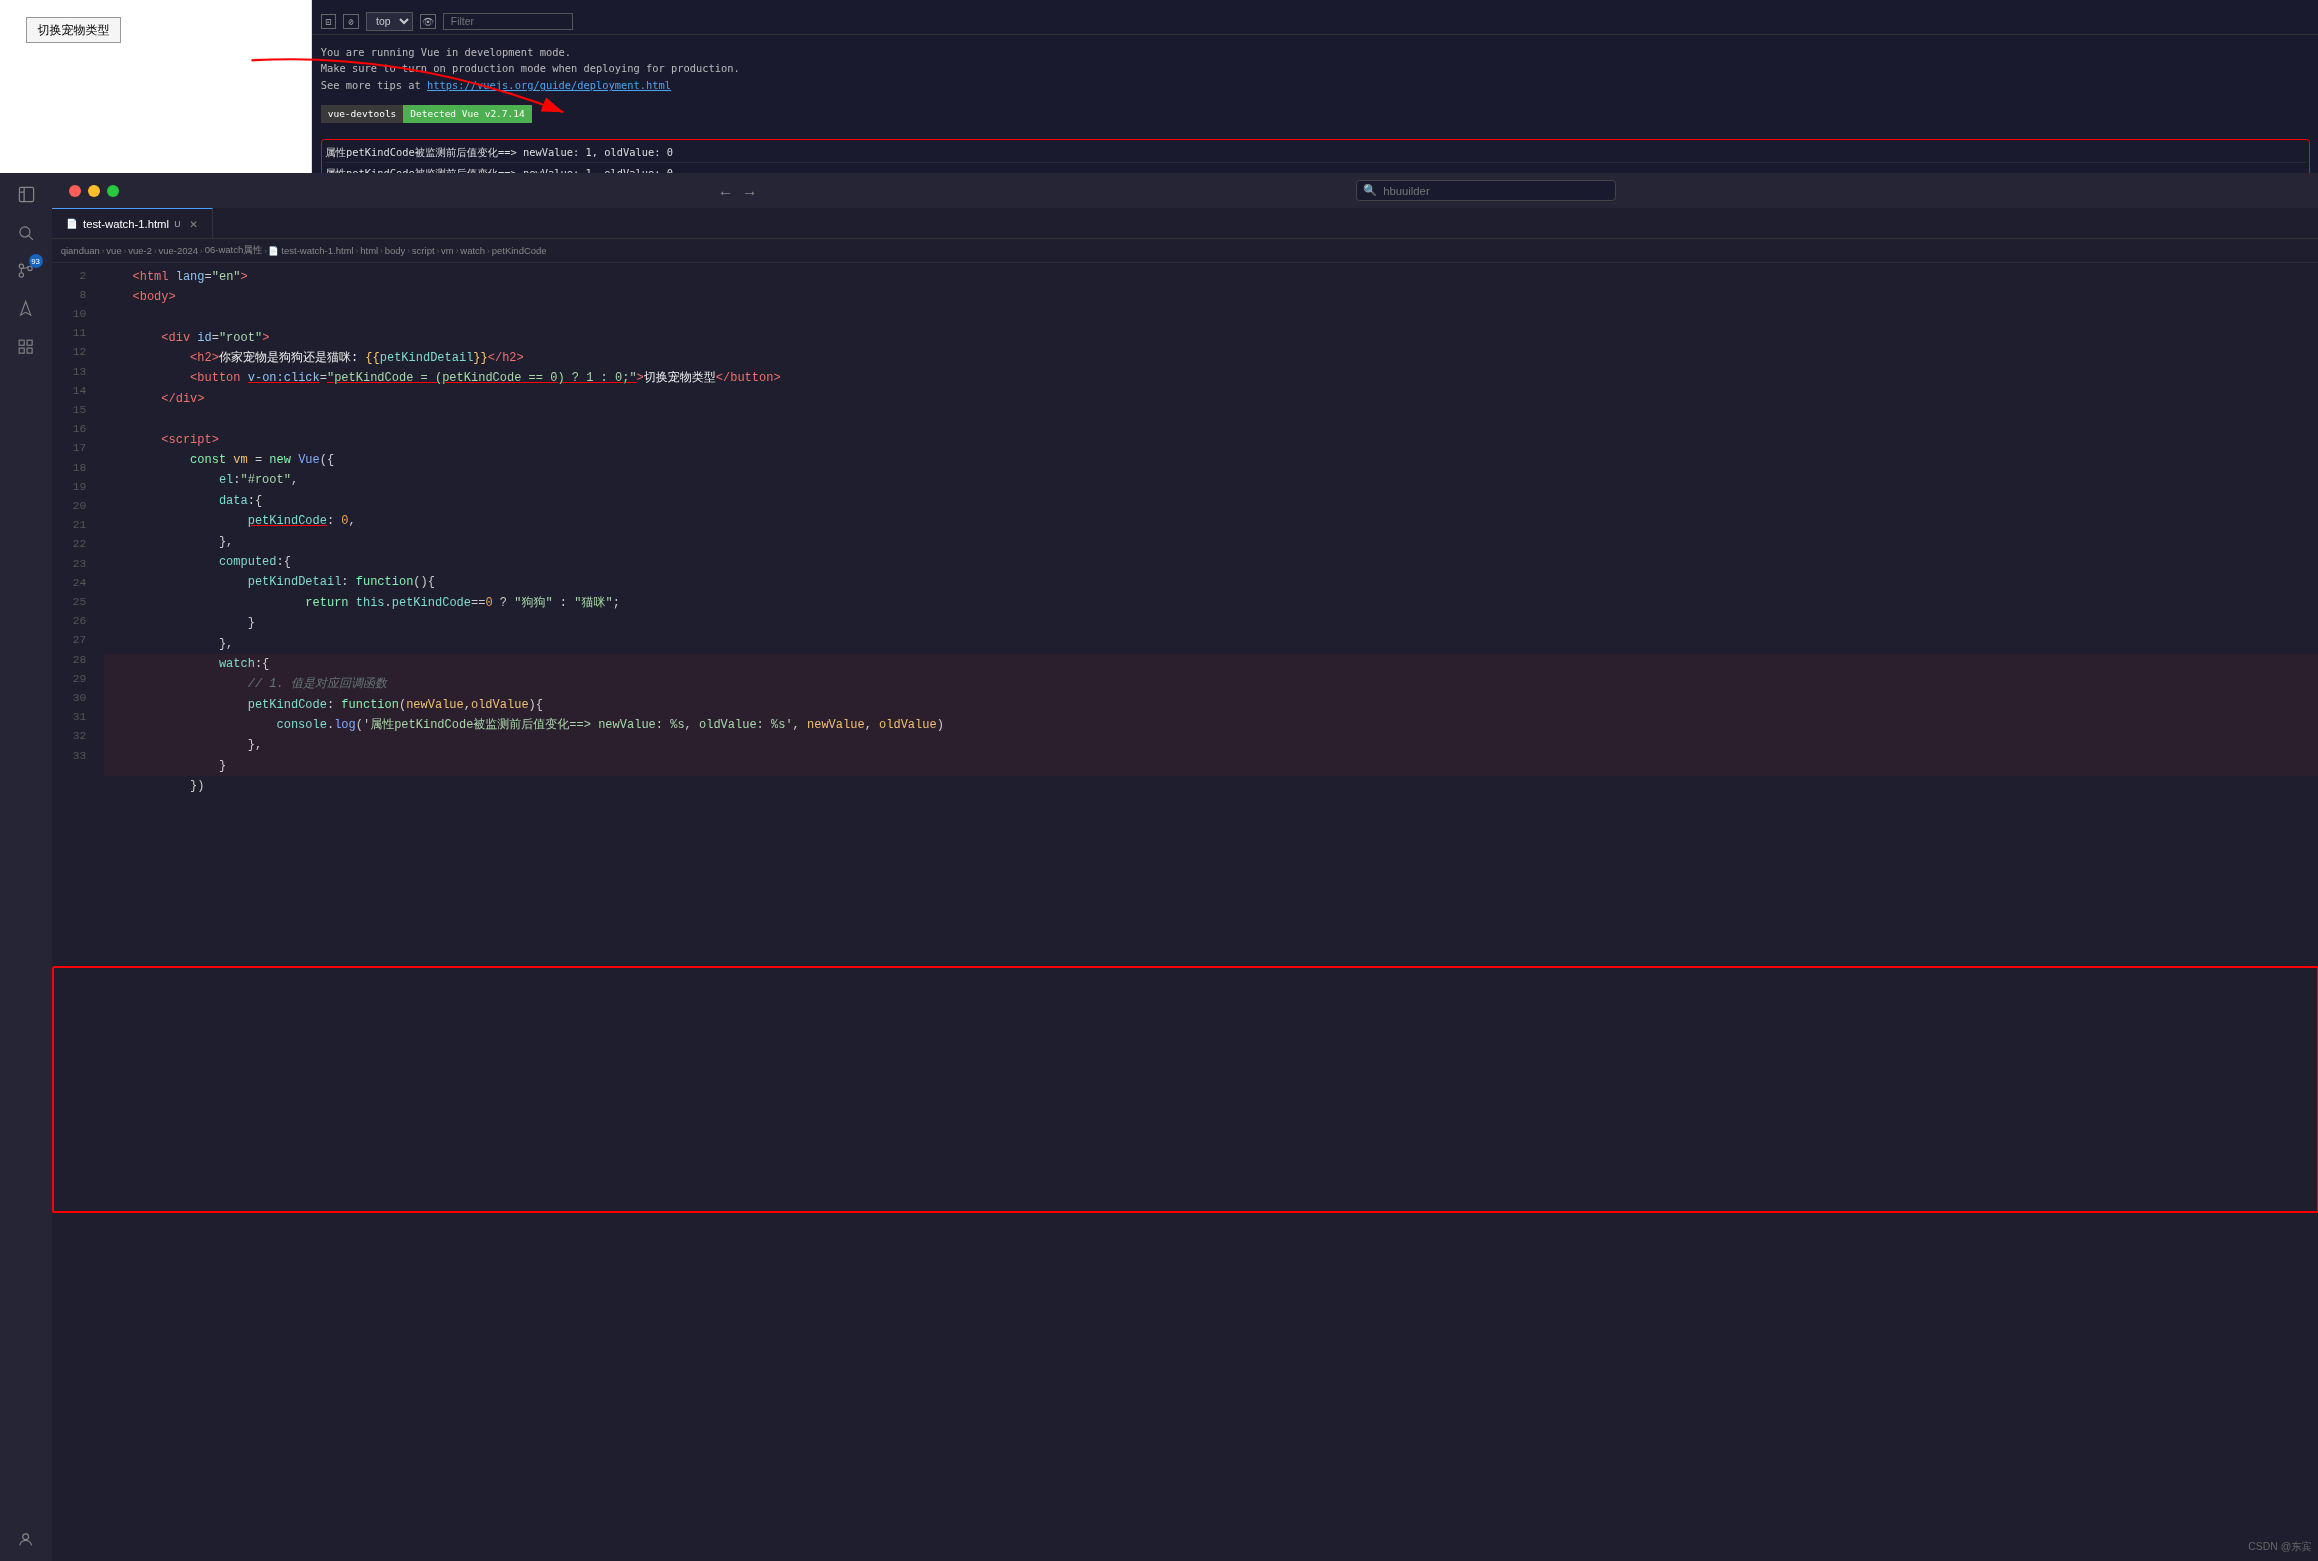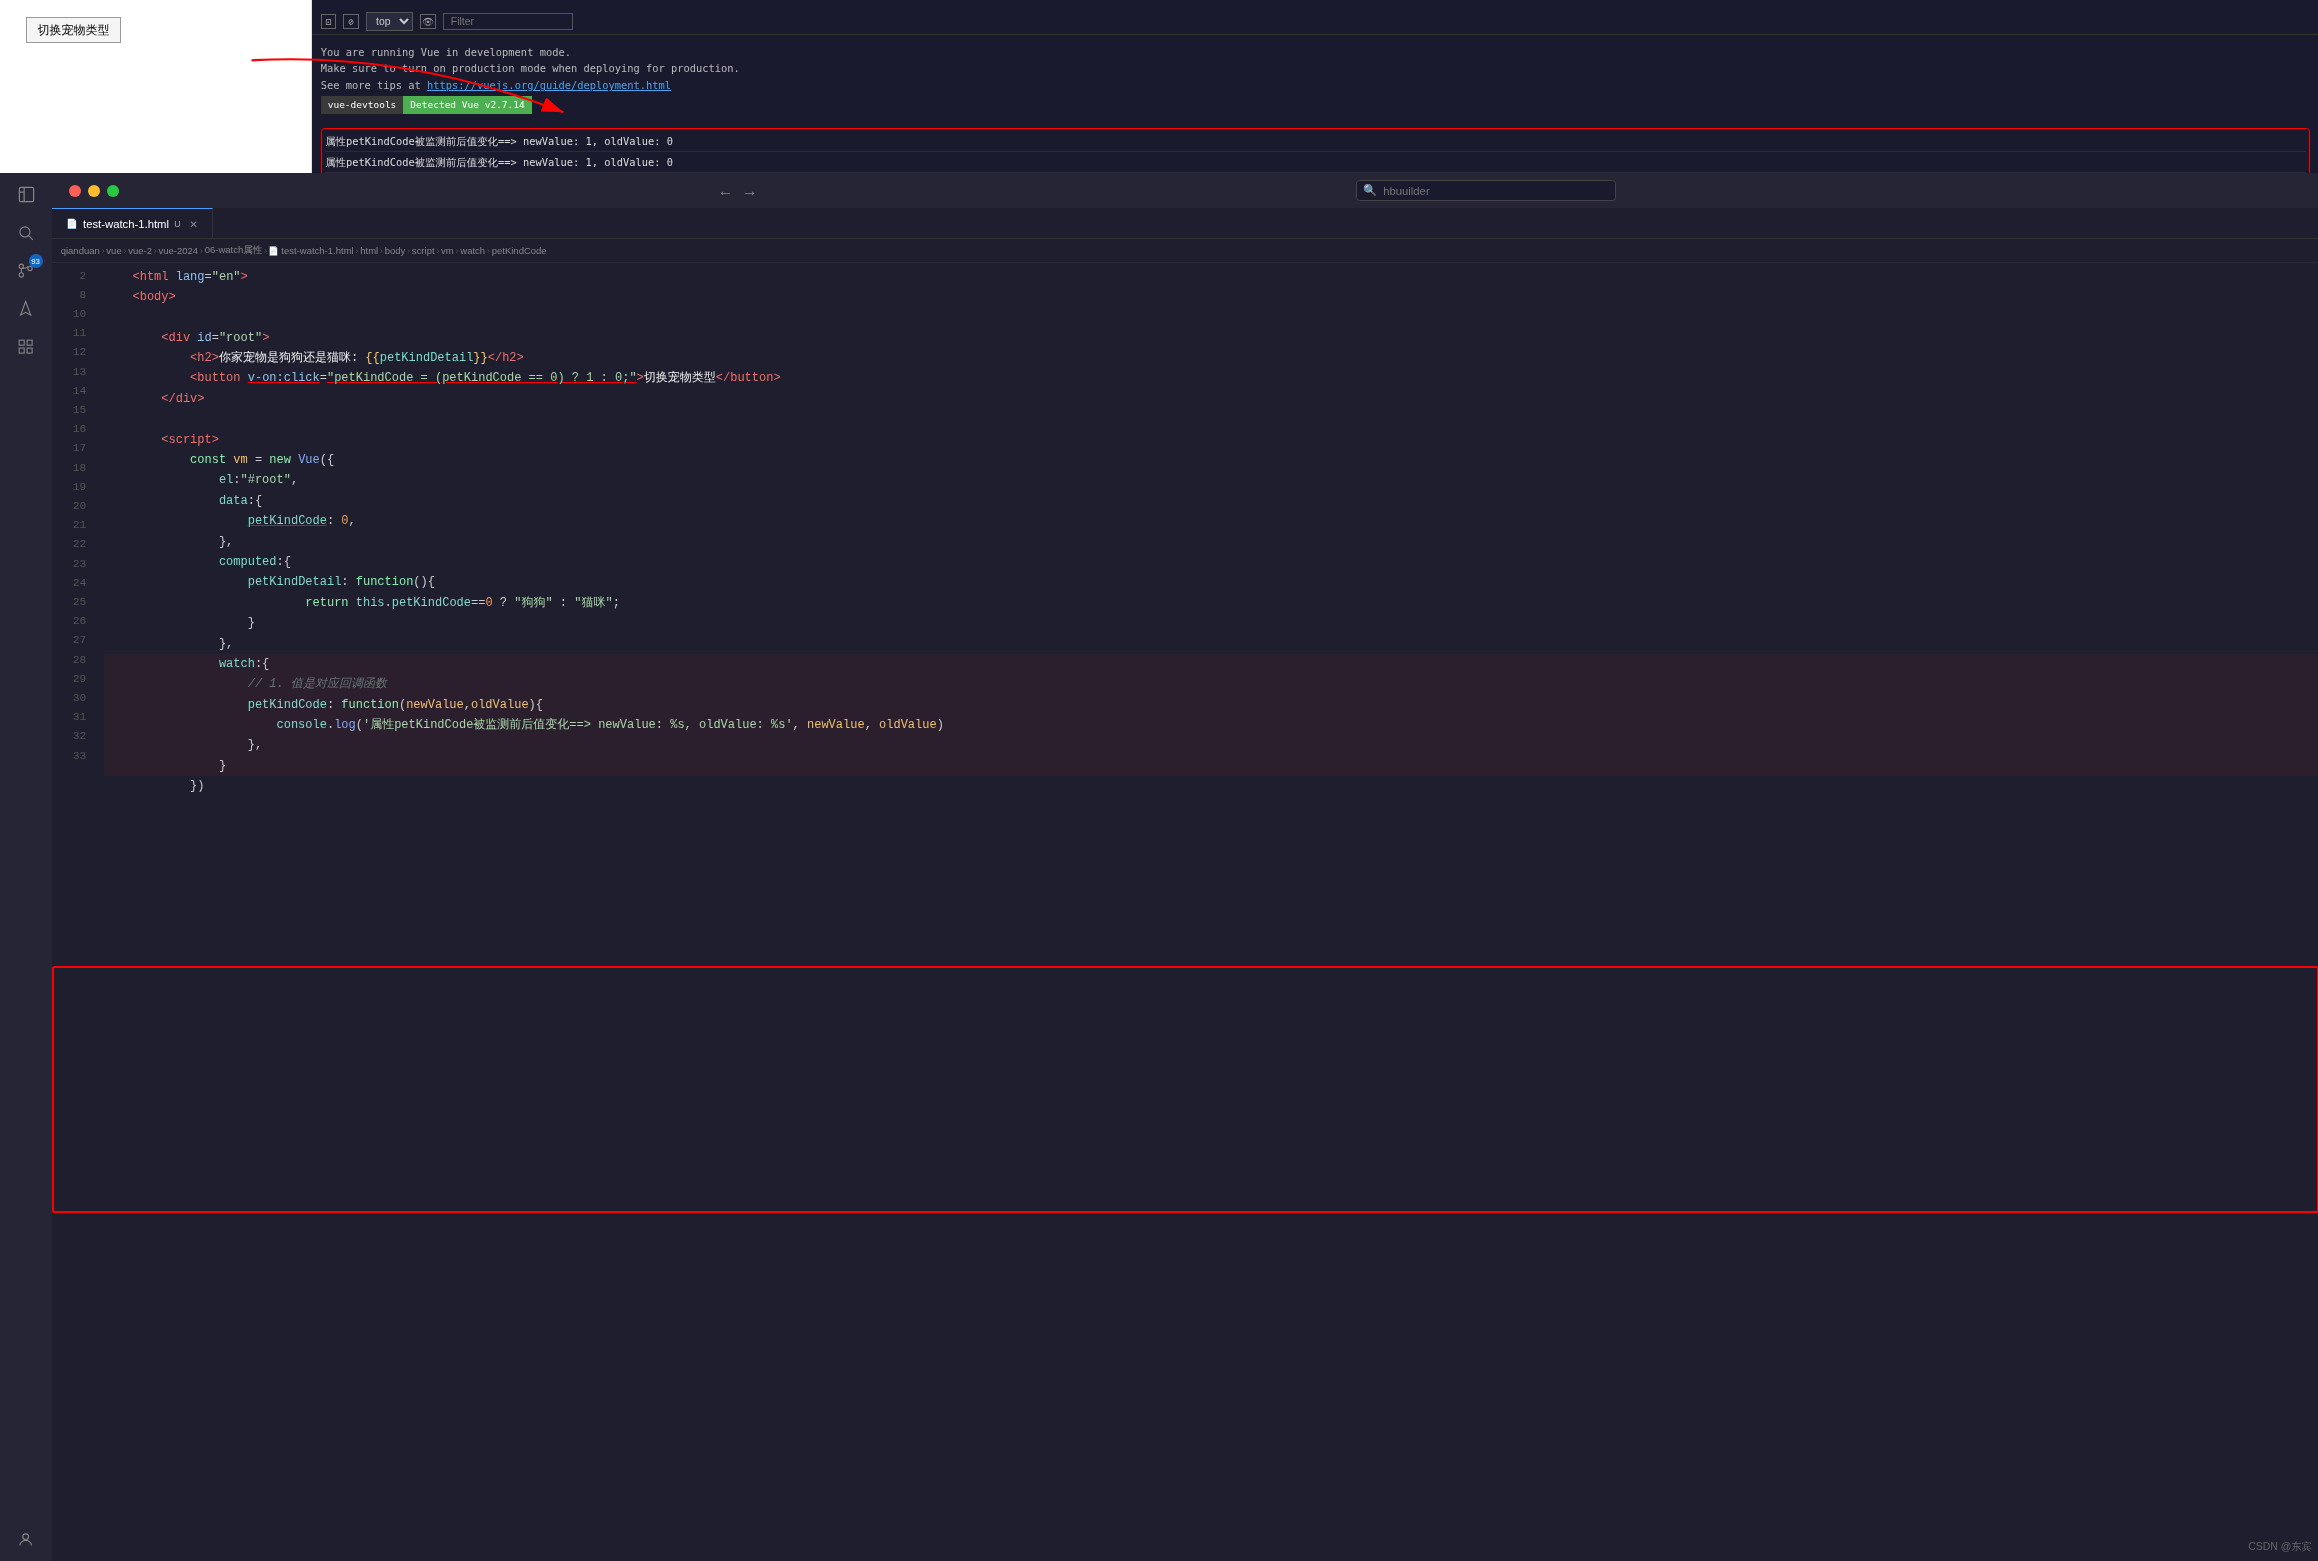--- a/index.html
+++ b/index.html
@@ -105,21 +105,21 @@
 
     .console-link {
       color: #4aa4f0;
       text-decoration: underline;
     }
 
     .vue-devtools-badge {
       display: inline-flex;
       align-items: center;
       gap: 0;
-      margin: 2px 0;
+      margin: 11px 0;
       font-size: 10.4px;
     }
 
     .badge-vue {
       background: #3a3a3a;
       color: #fff;
       padding: 1.7px 7px;
       font-size: 9.5px;
     }
 
@@ -399,21 +399,21 @@
       <input class="console-filter" type="text" placeholder="Filter" style="">
     </div>
     <div class="console-content">
       <div class="console-line">You are running Vue in development mode.</div>
       <div class="console-line">Make sure to turn on production mode when deploying for production.</div>
       <div class="console-line">See more tips at <span class="console-link">https://vuejs.org/guide/deployment.html</span></div>
       <div class="vue-devtools-badge">
         <span class="badge-vue">vue-devtools</span>
         <span class="badge-detected">Detected Vue v2.7.14</span>
       </div>
-      <div style="border: 1.7px solid red; border-radius: 3.5px; padding: 1.7px 3.5px; margin-top: 12px;">
+      <div style="border: 1.7px solid red; border-radius: 3.5px; padding: 1.7px 3.5px; margin-top: 5px;">
         <div class="console-log-line">属性petKindCode被监测前后值变化==&gt; newValue: 1, oldValue: 0</div>
         <div class="console-log-line">属性petKindCode被监测前后值变化==&gt; newValue: 1, oldValue: 0</div>
       </div>
     </div>
   </div>
 </div>
 
 <svg class="arrow-svg" viewBox="0 0 400 120">
   <defs>
     <marker id="arrowhead" markerWidth="10" markerHeight="7" refX="10" refY="3.5" orient="auto">

